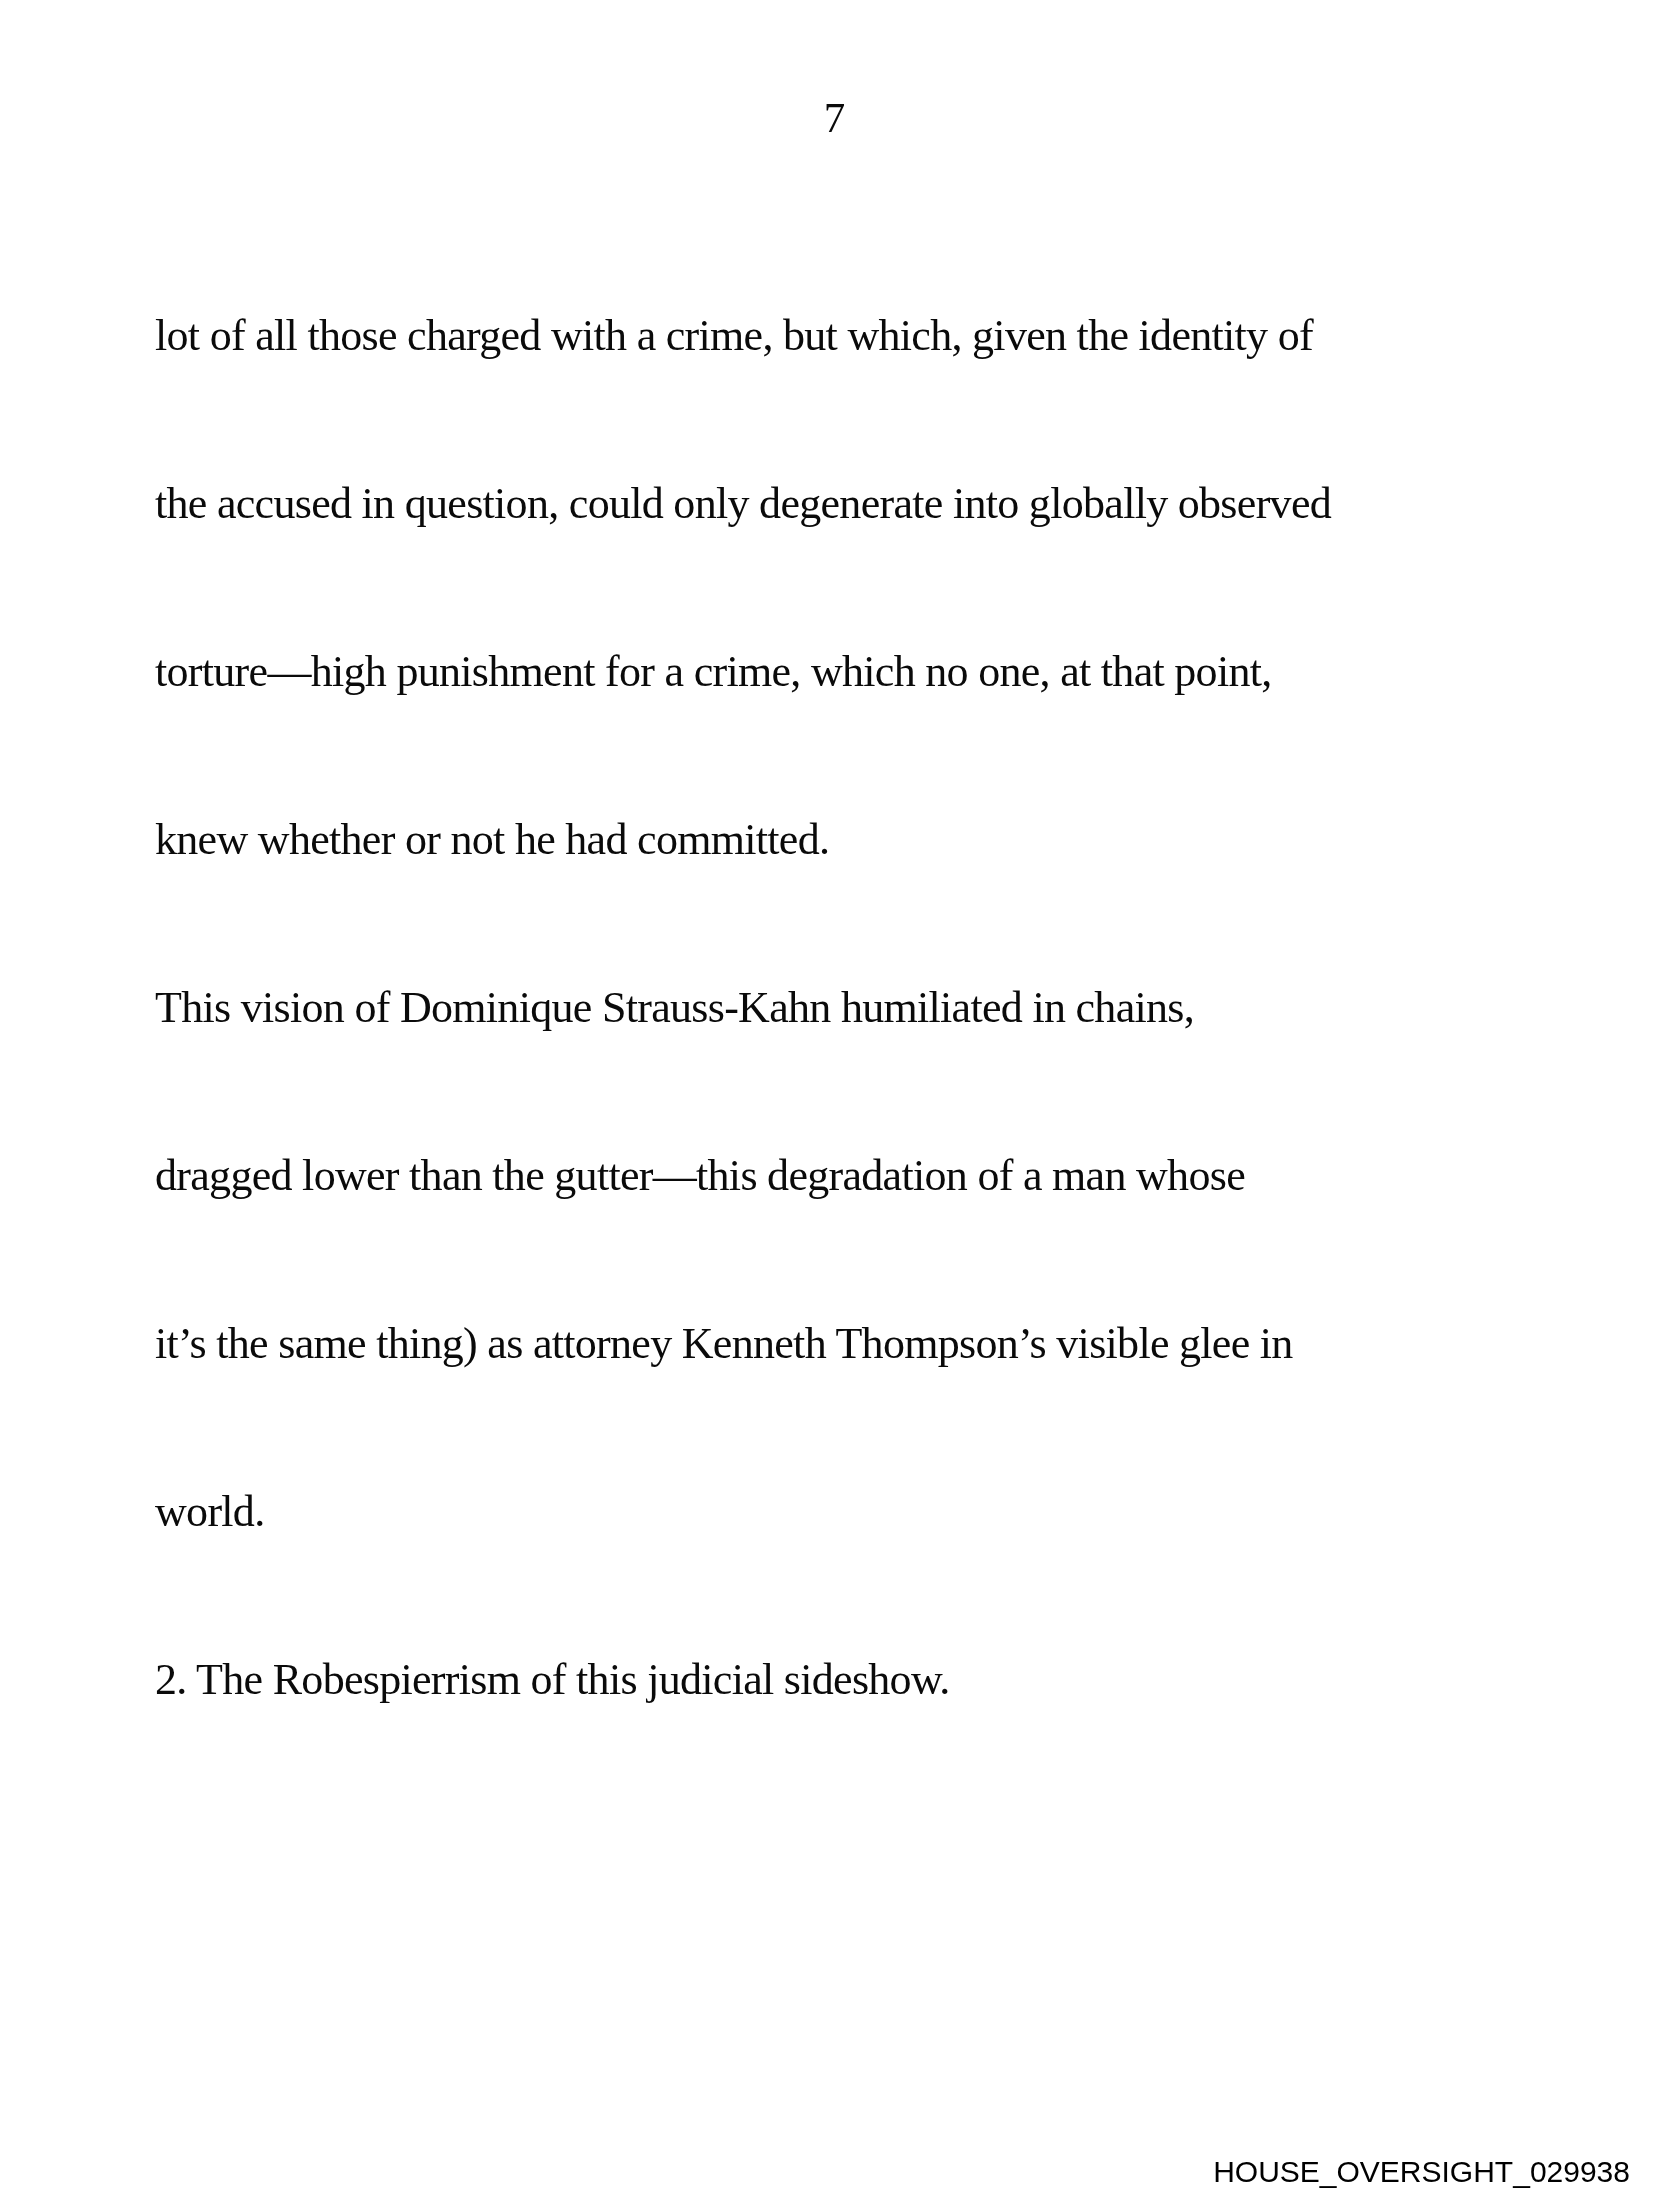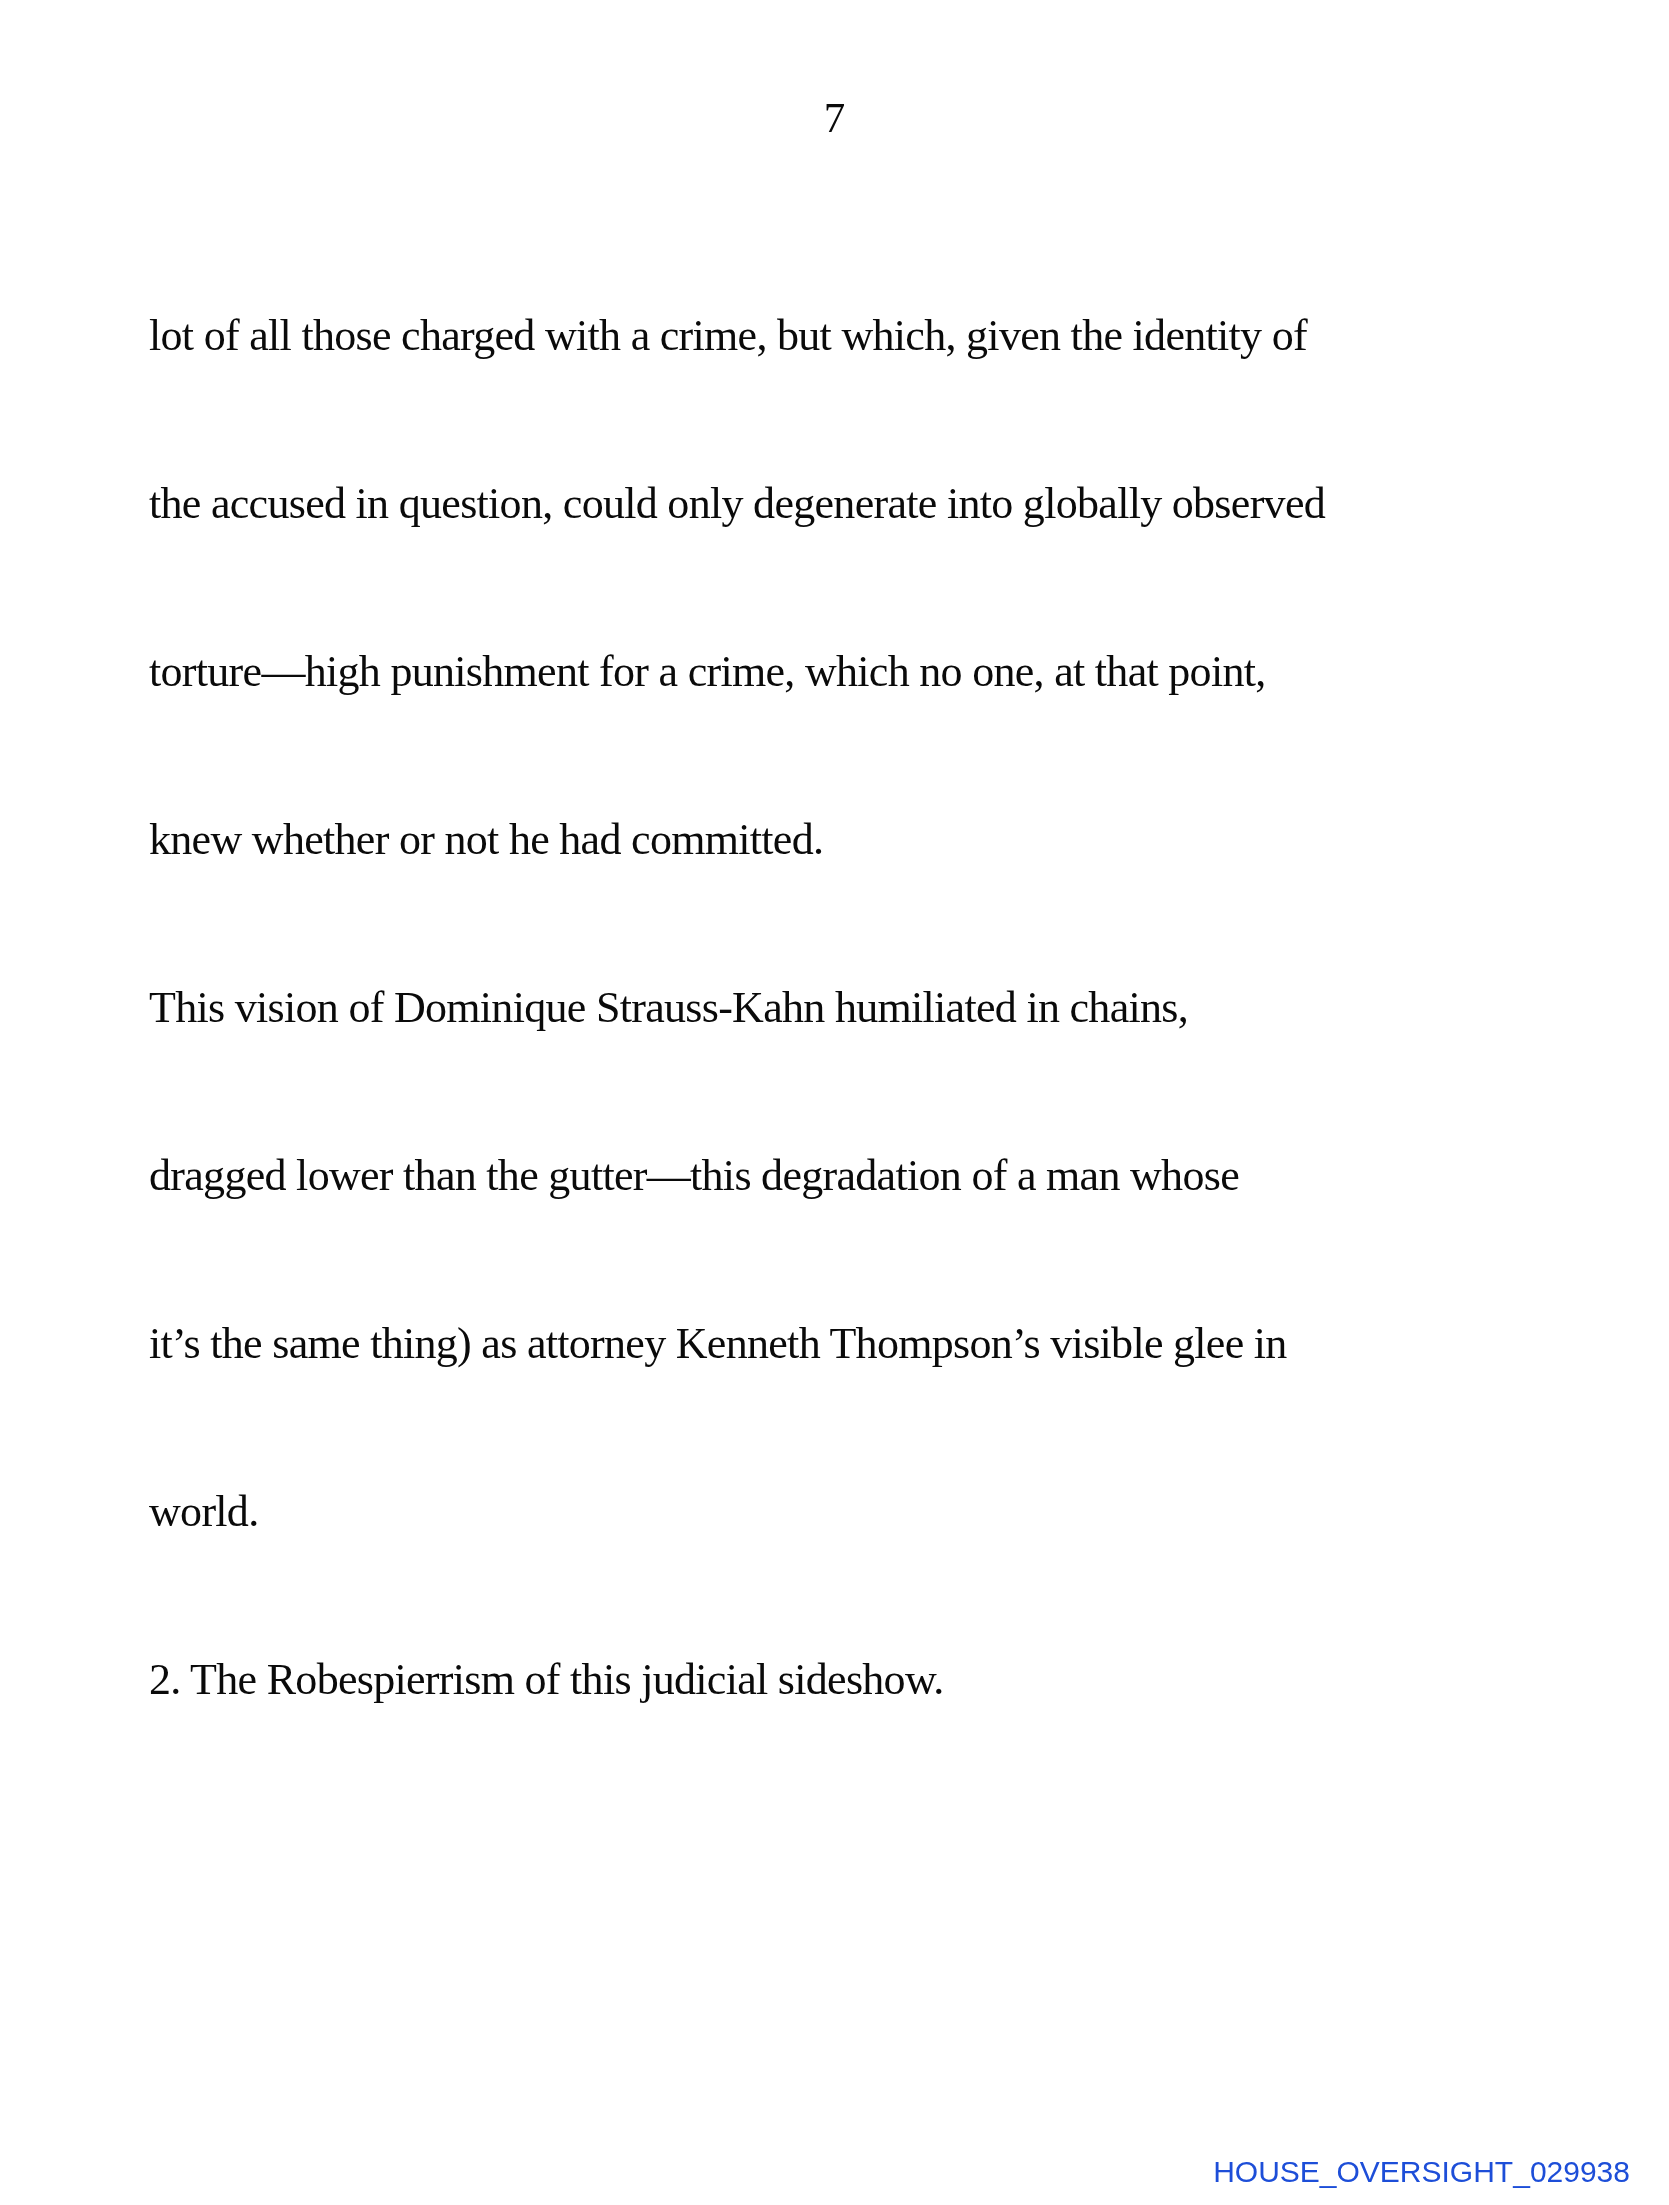--- a/index.html
+++ b/index.html
@@ -32,30 +32,31 @@
     left: 149px;
     width: 1388px;
     font-size: 44px;
     line-height: 56px;
     letter-spacing: -0.7px;
     white-space: pre;
     color: #0a0a0a;
   }
   .body-text .line {
     height: 56px;
+    margin-left: 6px;
   }
   .bates-footer {
     position: absolute;
     top: 2155px;
     right: 39px;
     font-family: "Liberation Sans", "DejaVu Sans", sans-serif;
     font-size: 30px;
     line-height: 33px;
     letter-spacing: 0px;
-    color: #1d4ed8;
+    color: #000000;
     white-space: pre;
     text-align: center;
   }
 </style>
 </head>
 <body>
 
 <div class="page">
 
   <div class="page-number">7</div>

